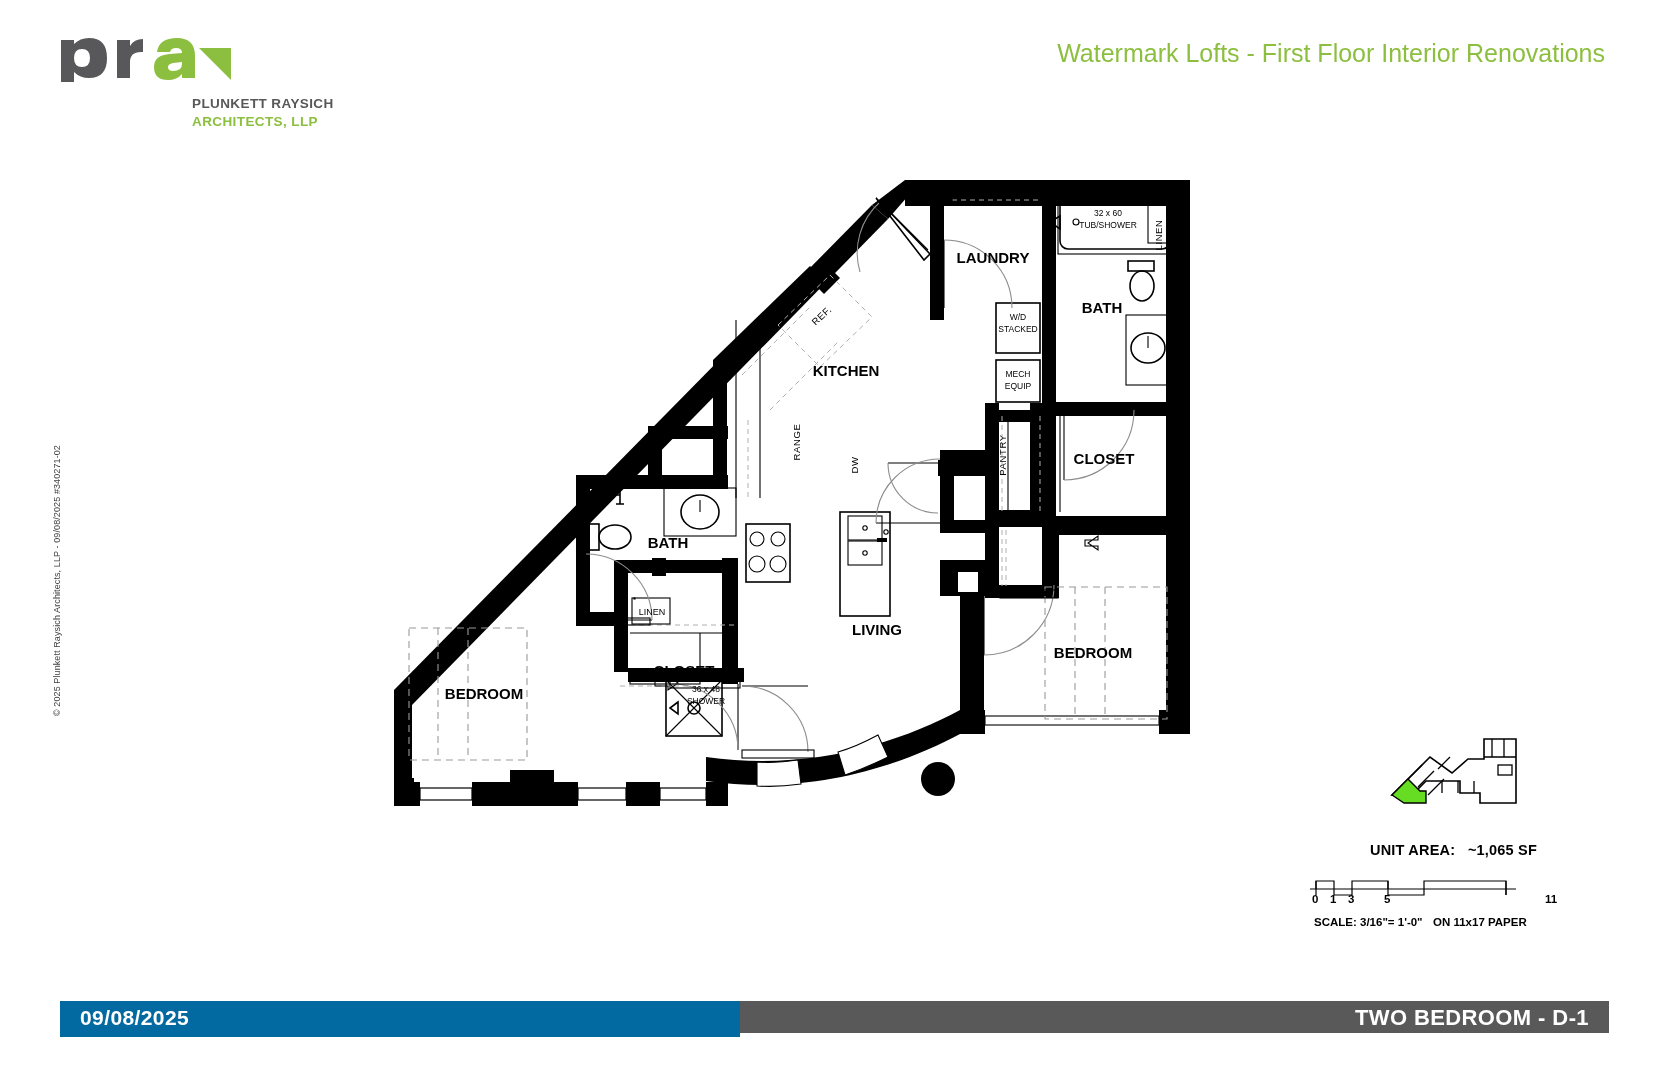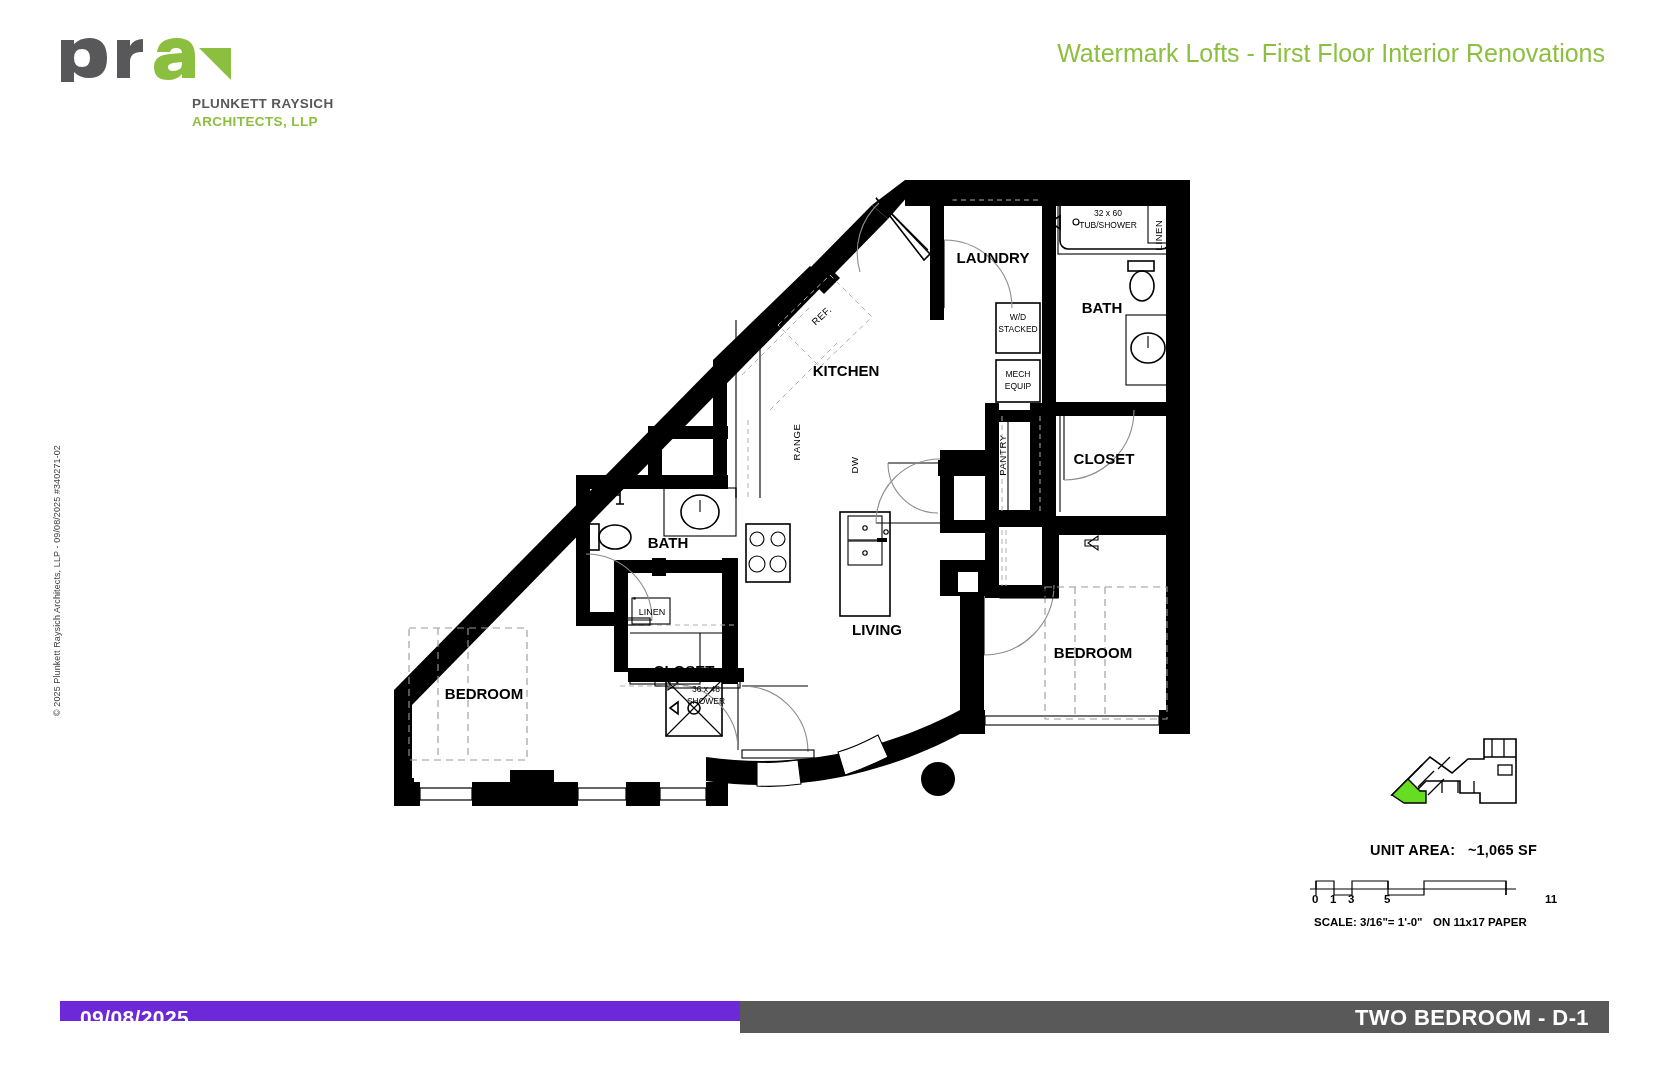--- a/index.html
+++ b/index.html
@@ -118,22 +118,22 @@
     font-size: 11.5px;
     font-weight: bold;
     white-space: nowrap;
     margin-left: 9px;
   }
 
   
   #footer-left {
     position: absolute;
     left: 60px; top: 1001px;
-    width: 680px; height: 20px;
-    background: #6d28d9;
+    width: 680px; height: 36px;
+    background: #0369a1;
   }
   #footer-date {
     position: absolute;
     left: 20px; top: 5px;
     color: #fff;
     font-size: 21px;
     font-weight: bold;
     letter-spacing: 0.4px;
   }
   #footer-right {

